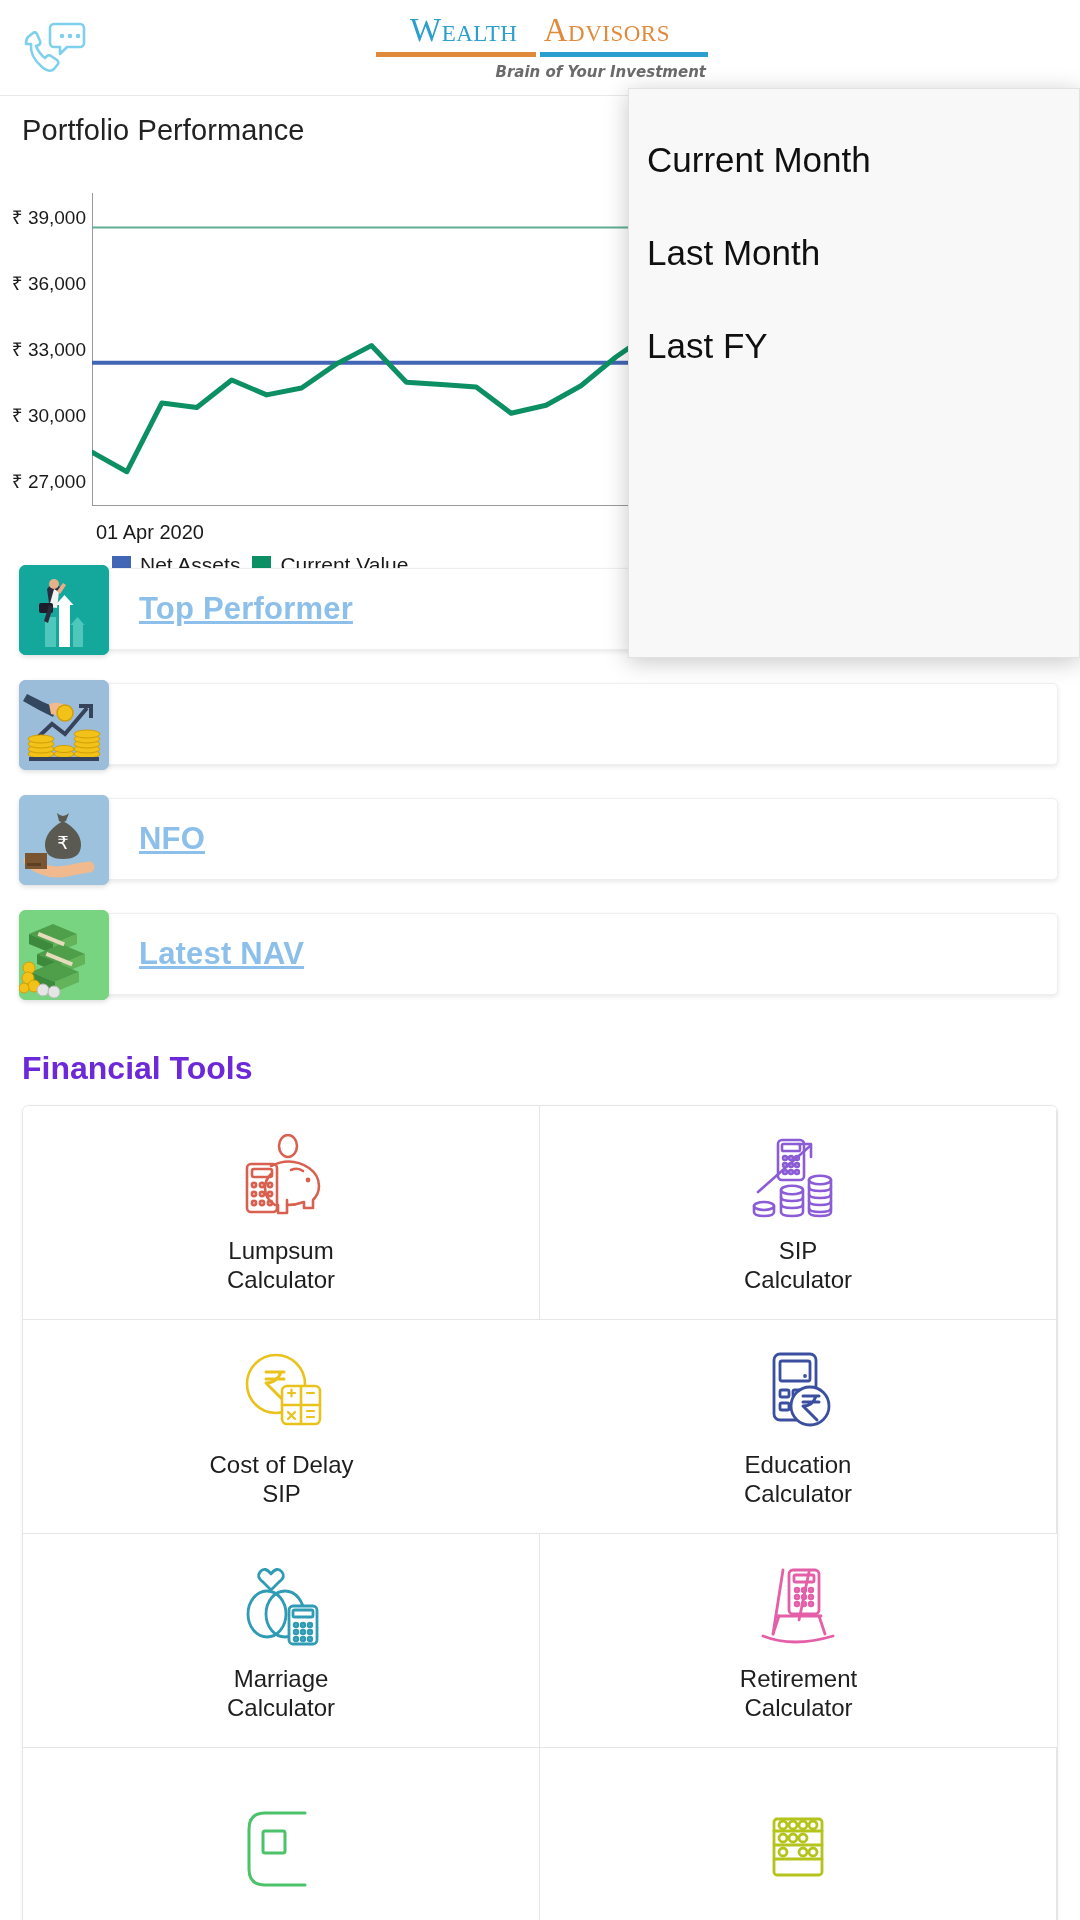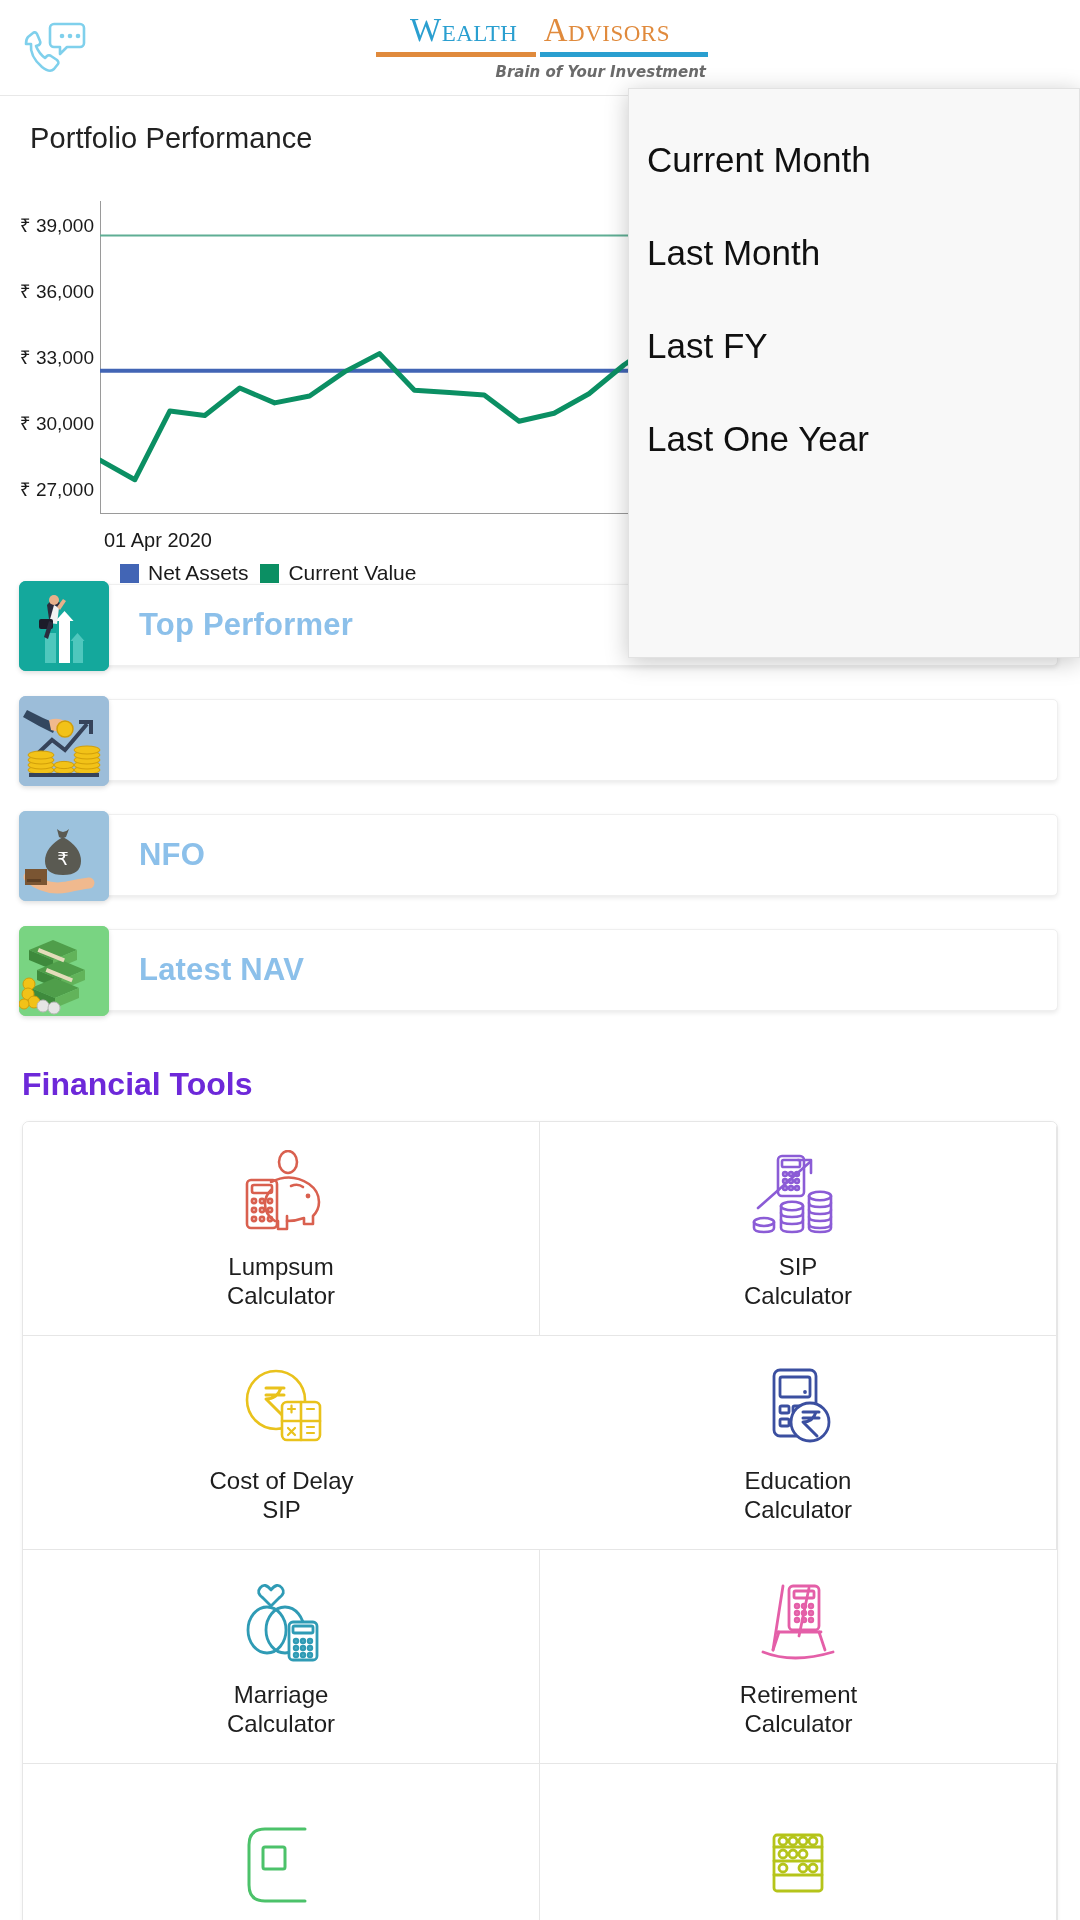--- a/index.html
+++ b/index.html
@@ -48,21 +48,21 @@
     margin-top: 5px;
     font-family: "DejaVu Sans", sans-serif;
     font-style: italic; font-weight: 600;
     font-size: 15px; color: #6b6b6b;
     text-align: right; padding-right: 4px;
   }
 
   
   .chart-card {
     position: relative;
-    margin: 8px;
+    margin: 0;
     padding: 18px 0 0 0;
     background: #fff;
     height: 472px;
   }
   .chart-title {
     font-size: 29px; color: #222; font-weight: 400;
     padding-left: 22px; letter-spacing: .1px;
   }
   .plot-area {
     position: relative;
@@ -142,20 +142,21 @@
     width: 90px; height: 90px;
     border-radius: 7px;
     box-shadow: 0 2px 5px rgba(0,0,0,.13);
     overflow: hidden;
   }
   .lcard-label {
     margin-left: 116px;
     font-size: 31px; font-weight: bold;
     color: #8cc0ea;
     letter-spacing: .2px;
+    text-decoration: underline;
   }
 
   
   .ft-title {
     font-size: 32px; font-weight: bold; color: #6d28d9;
     padding: 22px 0 18px 22px;
   }
   .ft-grid {
     margin: 0 22px;
     border: 1px solid #e6e6e6;
@@ -250,21 +251,20 @@
           <span>Current Value</span>
         </div>
       </div>
     </div>
   </div>
 
   <div class="dropdown">
     <div class="dd-item">Current Month</div>
     <div class="dd-item">Last Month</div>
     <div class="dd-item">Last FY</div>
-    <div class="dd-item">Last One Year</div>
   </div>
 
   <div class="cards">
 
     <div class="lcard">
       <div class="lcard-icon" style="background:#14a89c">
         <svg viewBox="0 0 90 90" width="90" height="90">
           <rect width="90" height="90" fill="#14a89c"></rect>
           <rect x="26" y="52" width="11" height="30" fill="#4fc7bd"></rect>
           <rect x="40" y="36" width="11" height="46" fill="#ffffff"></rect>

